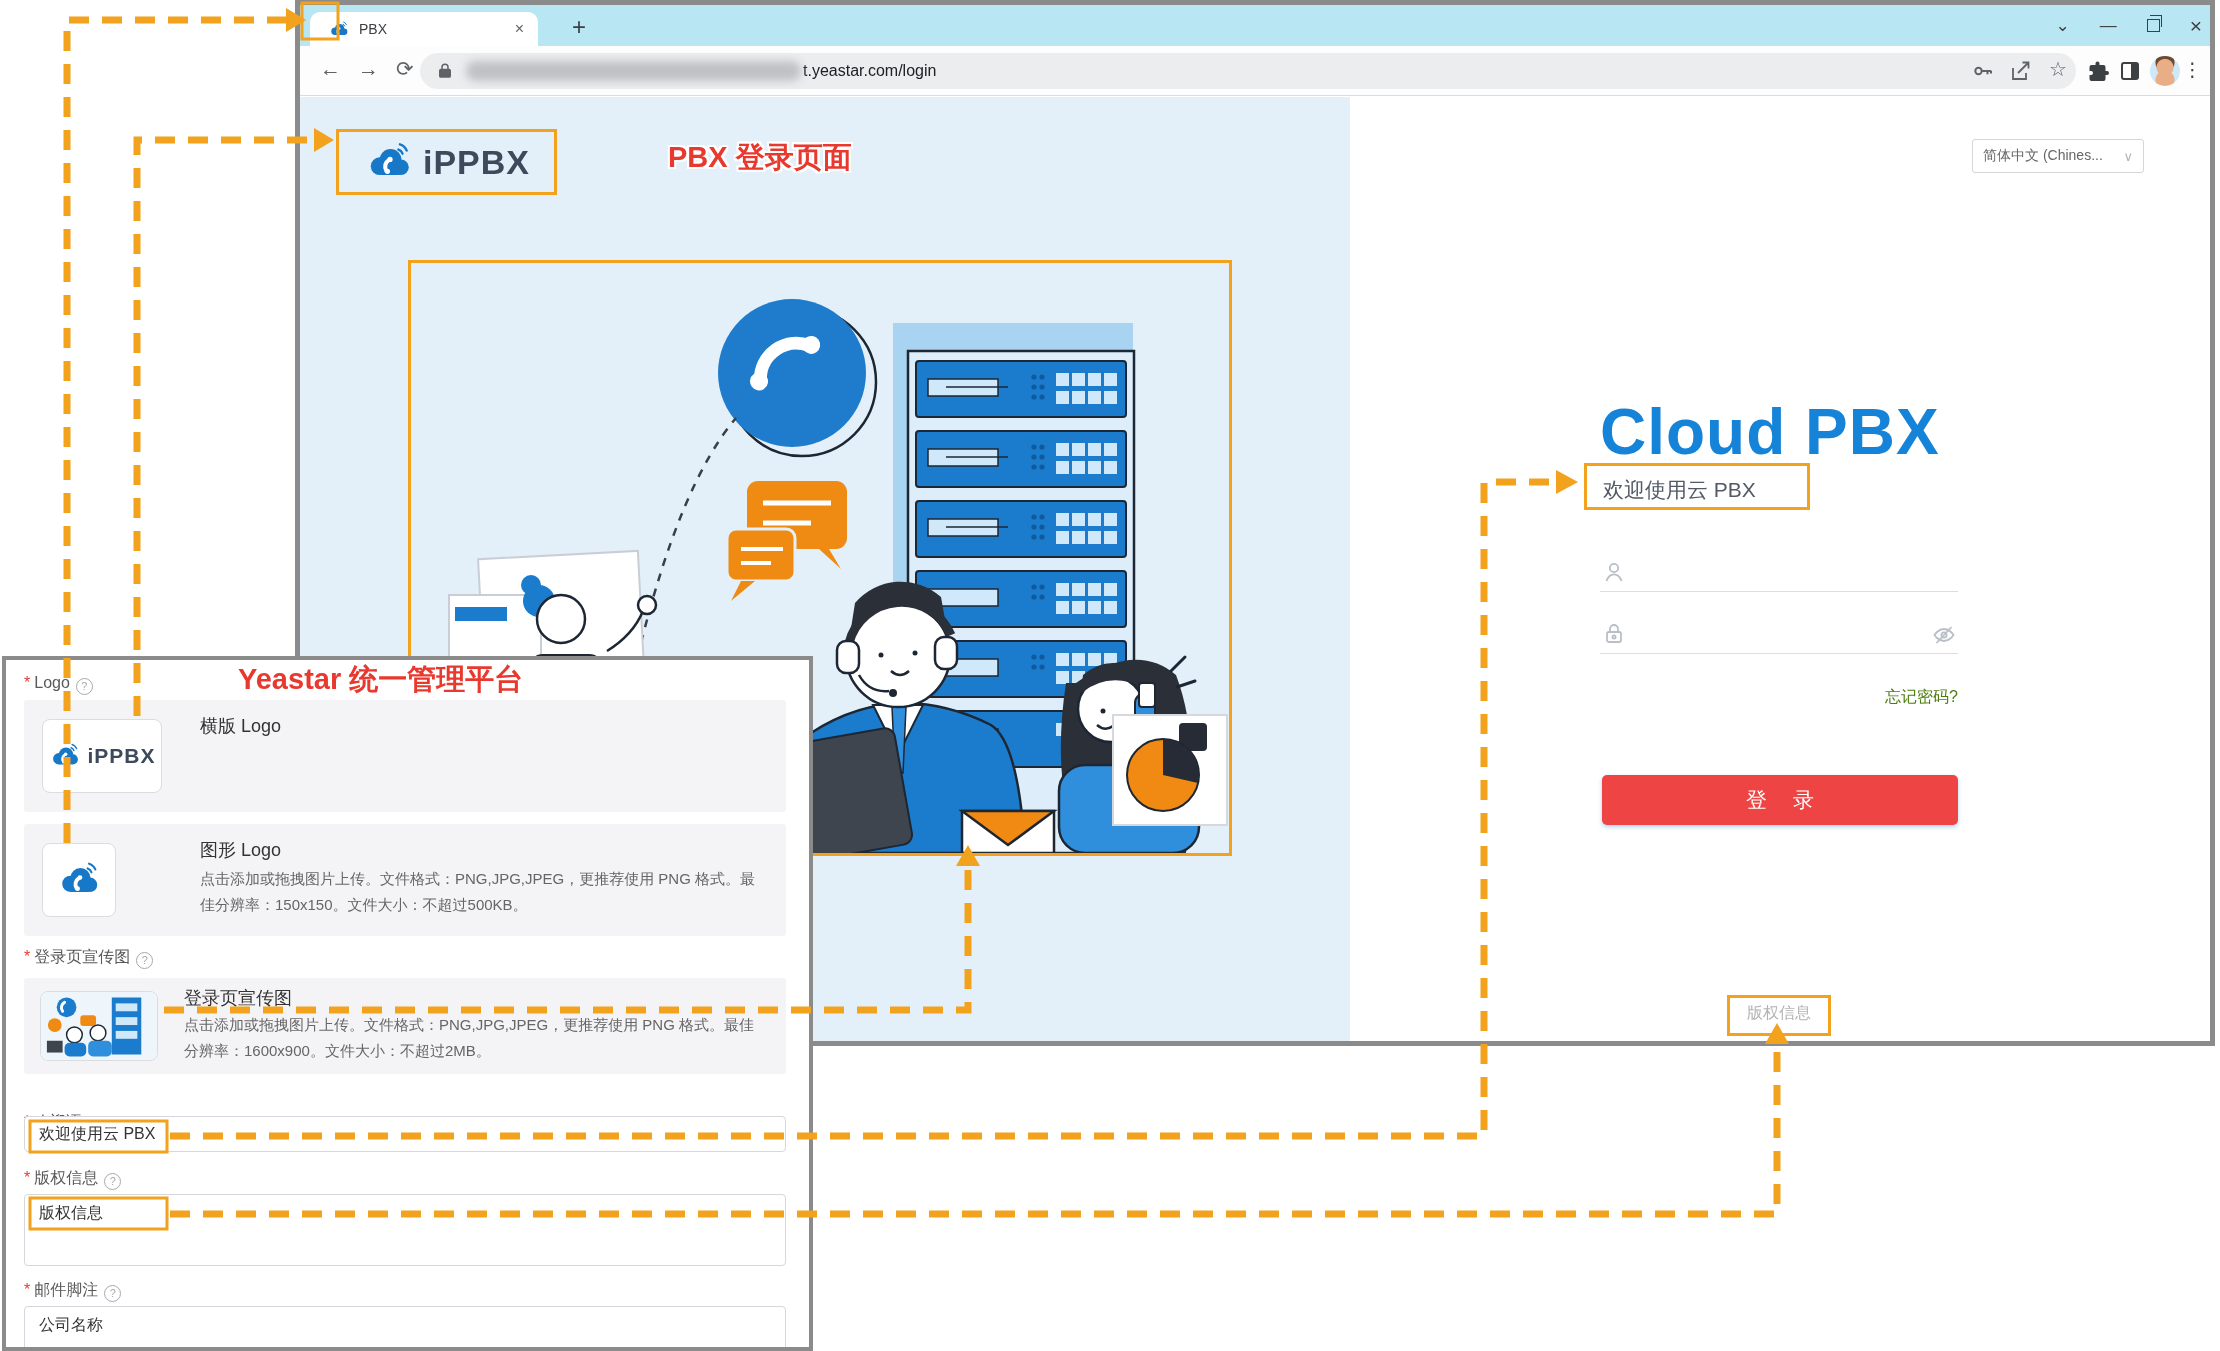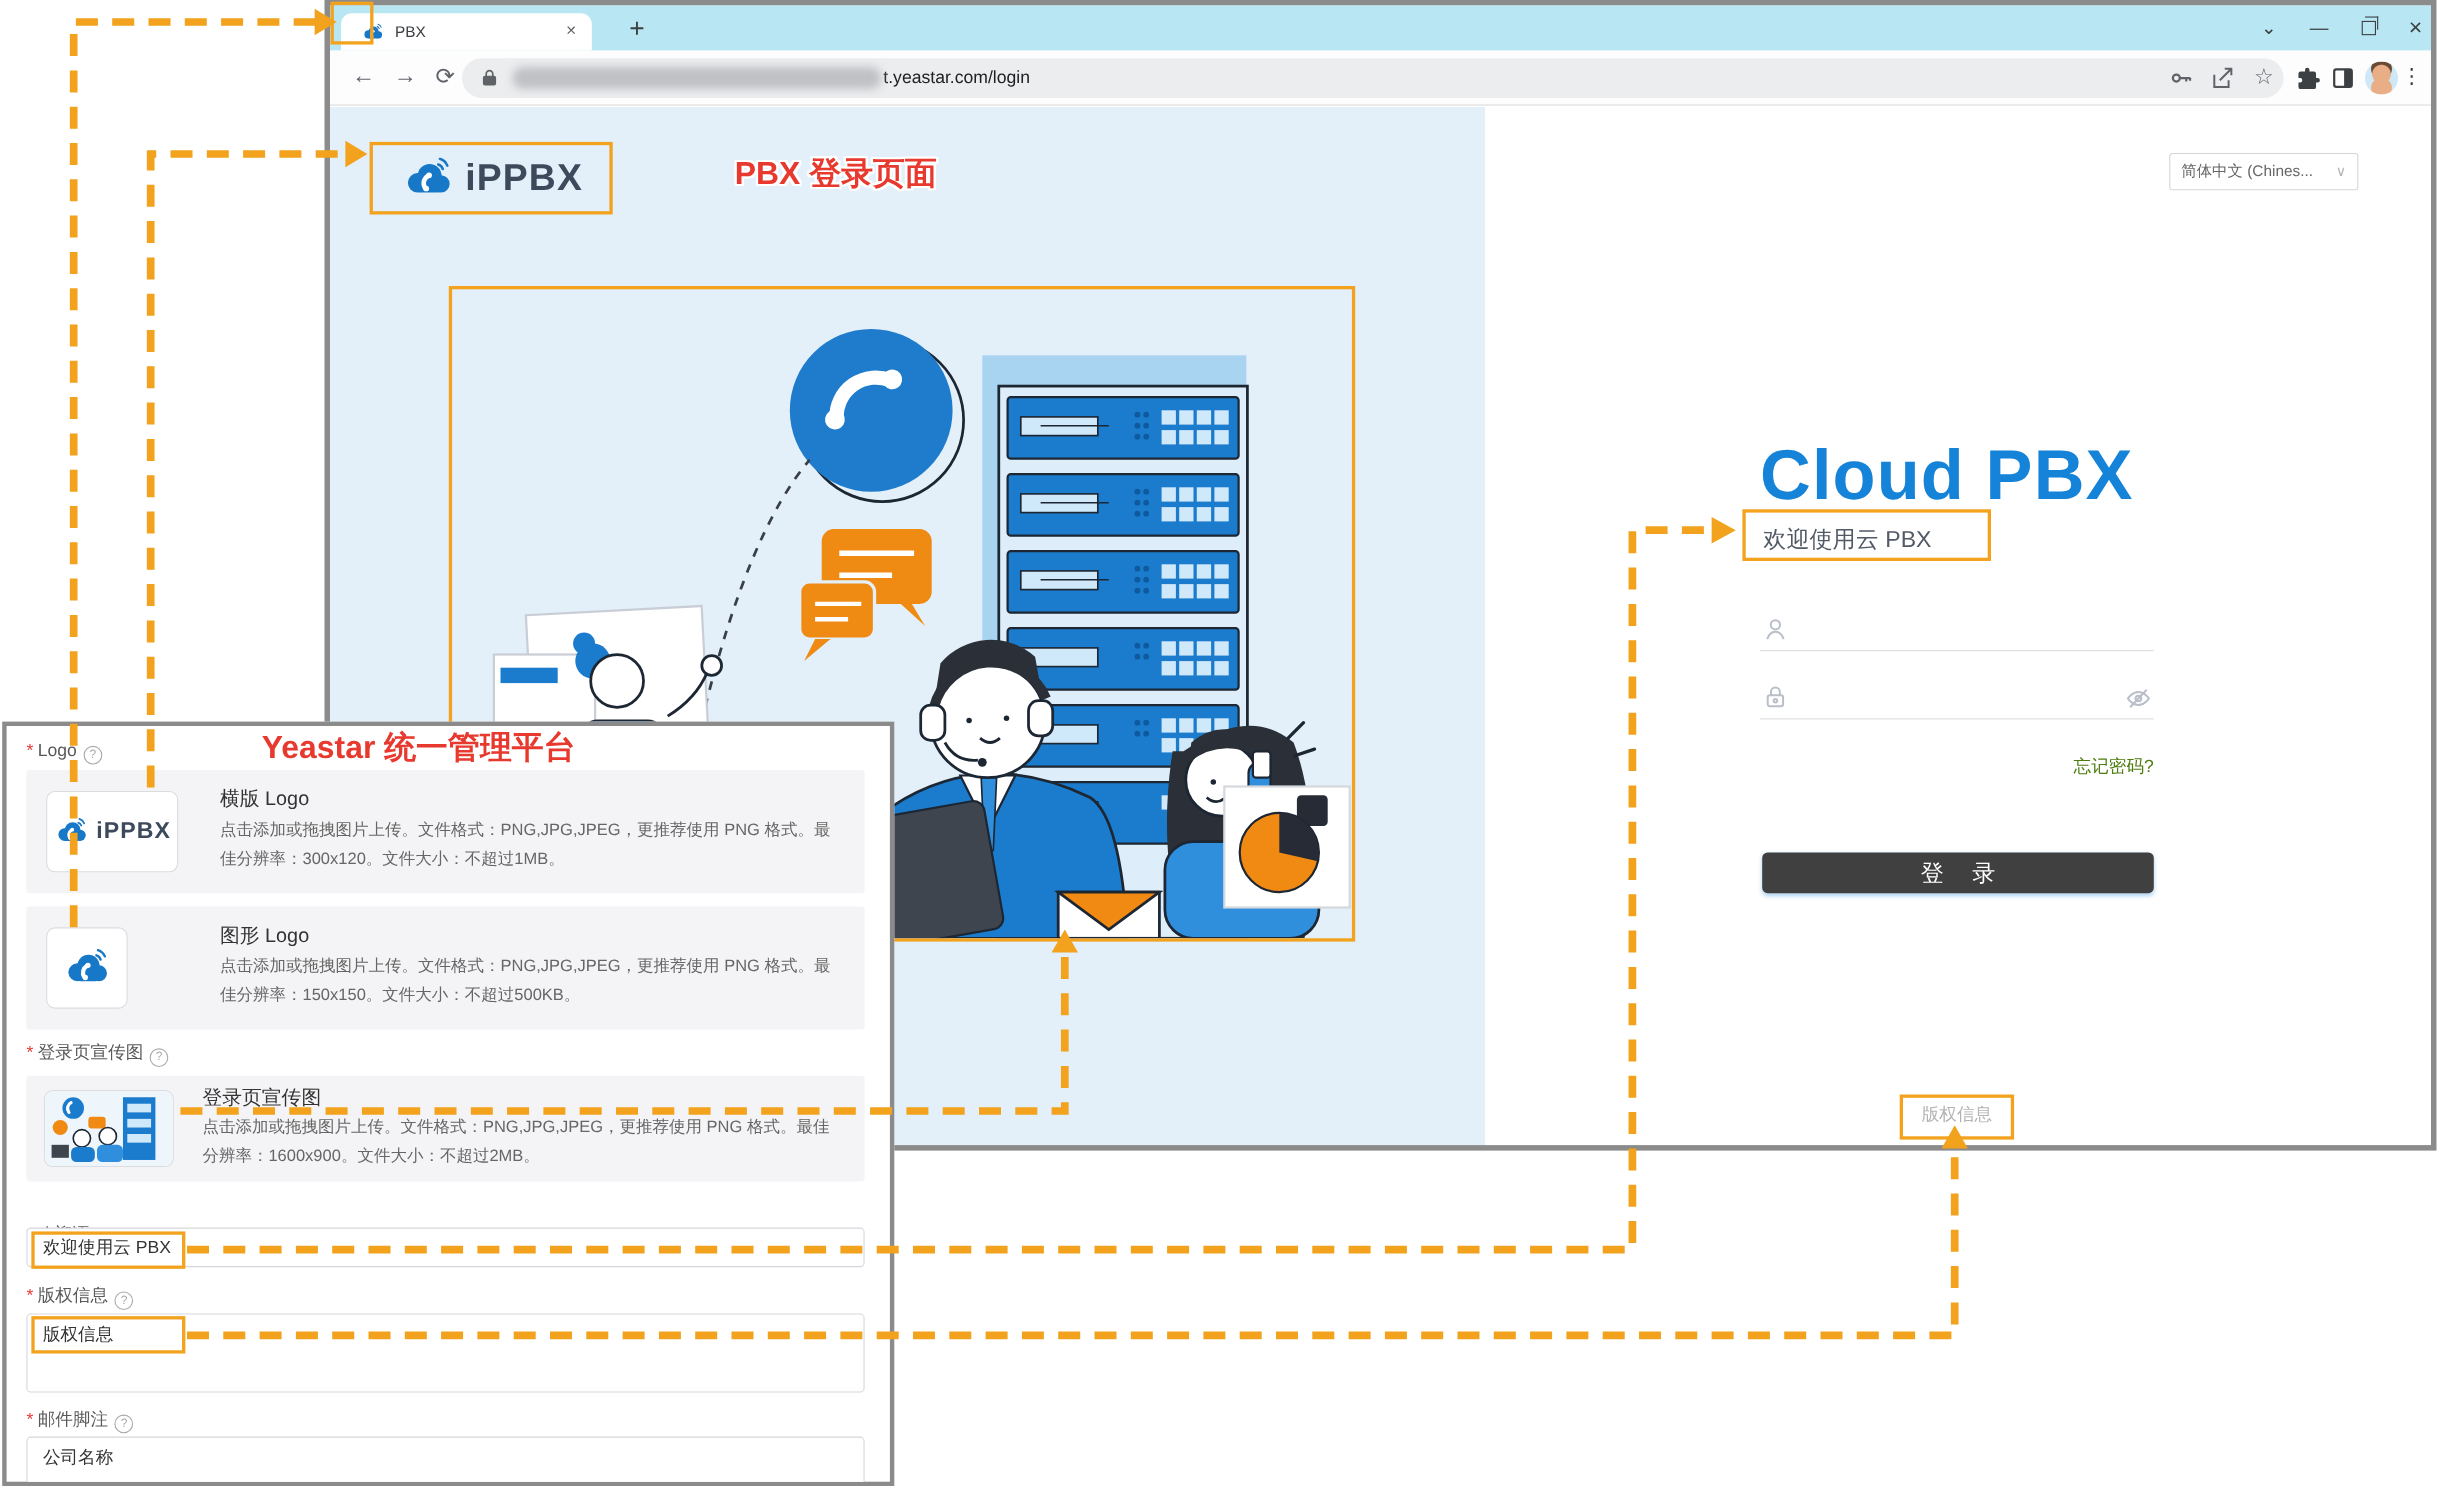--- a/index.html
+++ b/index.html
@@ -62,21 +62,21 @@
   .login-title { position:absolute; left:1300px; top:298px; width:360px; font-size:64px; font-weight:800; color:#1583d7; letter-spacing:1px; }
   .welcome-annot-box { position:absolute; left:1284px; top:366px; width:226px; height:47px; border:3px solid #f2a21d; }
   .welcome-text { position:absolute; left:16px; top:10px; font-size:21px; color:#525a66; white-space:nowrap; }
   .field-row { position:absolute; left:1300px; width:358px; height:40px; border-bottom:1px solid #dadde2; }
   .row-user { top:455px; }
   .row-pass { top:517px; }
   .field-ico { position:absolute; left:2px; top:8px; width:24px; height:24px; }
   .eye-ico { position:absolute; right:2px; top:9px; width:24px; height:24px; }
   .forgot-link { position:absolute; left:1300px; top:590px; width:358px; text-align:right; font-size:16px; color:#4d7c0f; }
   .login-btn {
-    position:absolute; left:1302px; top:678px; width:356px; height:37px; background:#404040; border:none;
+    position:absolute; left:1302px; top:678px; width:356px; height:50px; background:#ef4444; border:none;
     border-radius:5px; color:#fff; font-size:21px; letter-spacing:10px; text-indent:10px;
     font-family:"Liberation Sans",sans-serif; box-shadow:0 2px 4px rgba(21,129,211,.35);
   }
   .copyright-text { position:absolute; left:1300px; top:906px; width:358px; text-align:center; font-size:16px; color:#b3b3b3; }
   .copyright-annot-box { position:absolute; left:1427px; top:898px; width:104px; height:41px; border:3px solid #f2a21d; }
   
   .settings-panel {
     position:absolute; left:2px; top:656px; width:811px; height:695px; background:#fff;
     border:4px solid #8b8b8b; z-index:10; overflow:hidden;
   }
@@ -443,21 +443,20 @@
   </div>
 
   <div class="sp-card" style="top:40px;height:112px">
     <div class="sp-thumb" style="left:18px;top:19px;width:120px;height:74px">
       <svg width="34" height="26">
           <use href="#cloudlogo" width="34" height="26"></use>
         </svg>
       <span class="ippbx-text" style="font-size:21px">iPPBX</span>
     </div>
     <div class="sp-card-title" style="left:176px;top:14px">横版 Logo</div>
-    <div class="sp-card-desc" style="left:176px;top:42px;width:566px">点击添加或拖拽图片上传。文件格式：PNG,JPG,JPEG，更推荐使用 PNG 格式。最佳分辨率：300x120。文件大小：不超过1MB。</div>
   </div>
 
   <div class="sp-card" style="top:164px;height:112px">
     <div class="sp-thumb" style="left:18px;top:19px;width:74px;height:74px">
       <svg width="48" height="36">
           <use href="#cloudlogo" width="48" height="36"></use>
         </svg>
     </div>
     <div class="sp-card-title" style="left:176px;top:14px">图形 Logo</div>
     <div class="sp-card-desc" style="left:176px;top:42px;width:566px">点击添加或拖拽图片上传。文件格式：PNG,JPG,JPEG，更推荐使用 PNG 格式。最佳分辨率：150x150。文件大小：不超过500KB。</div>

